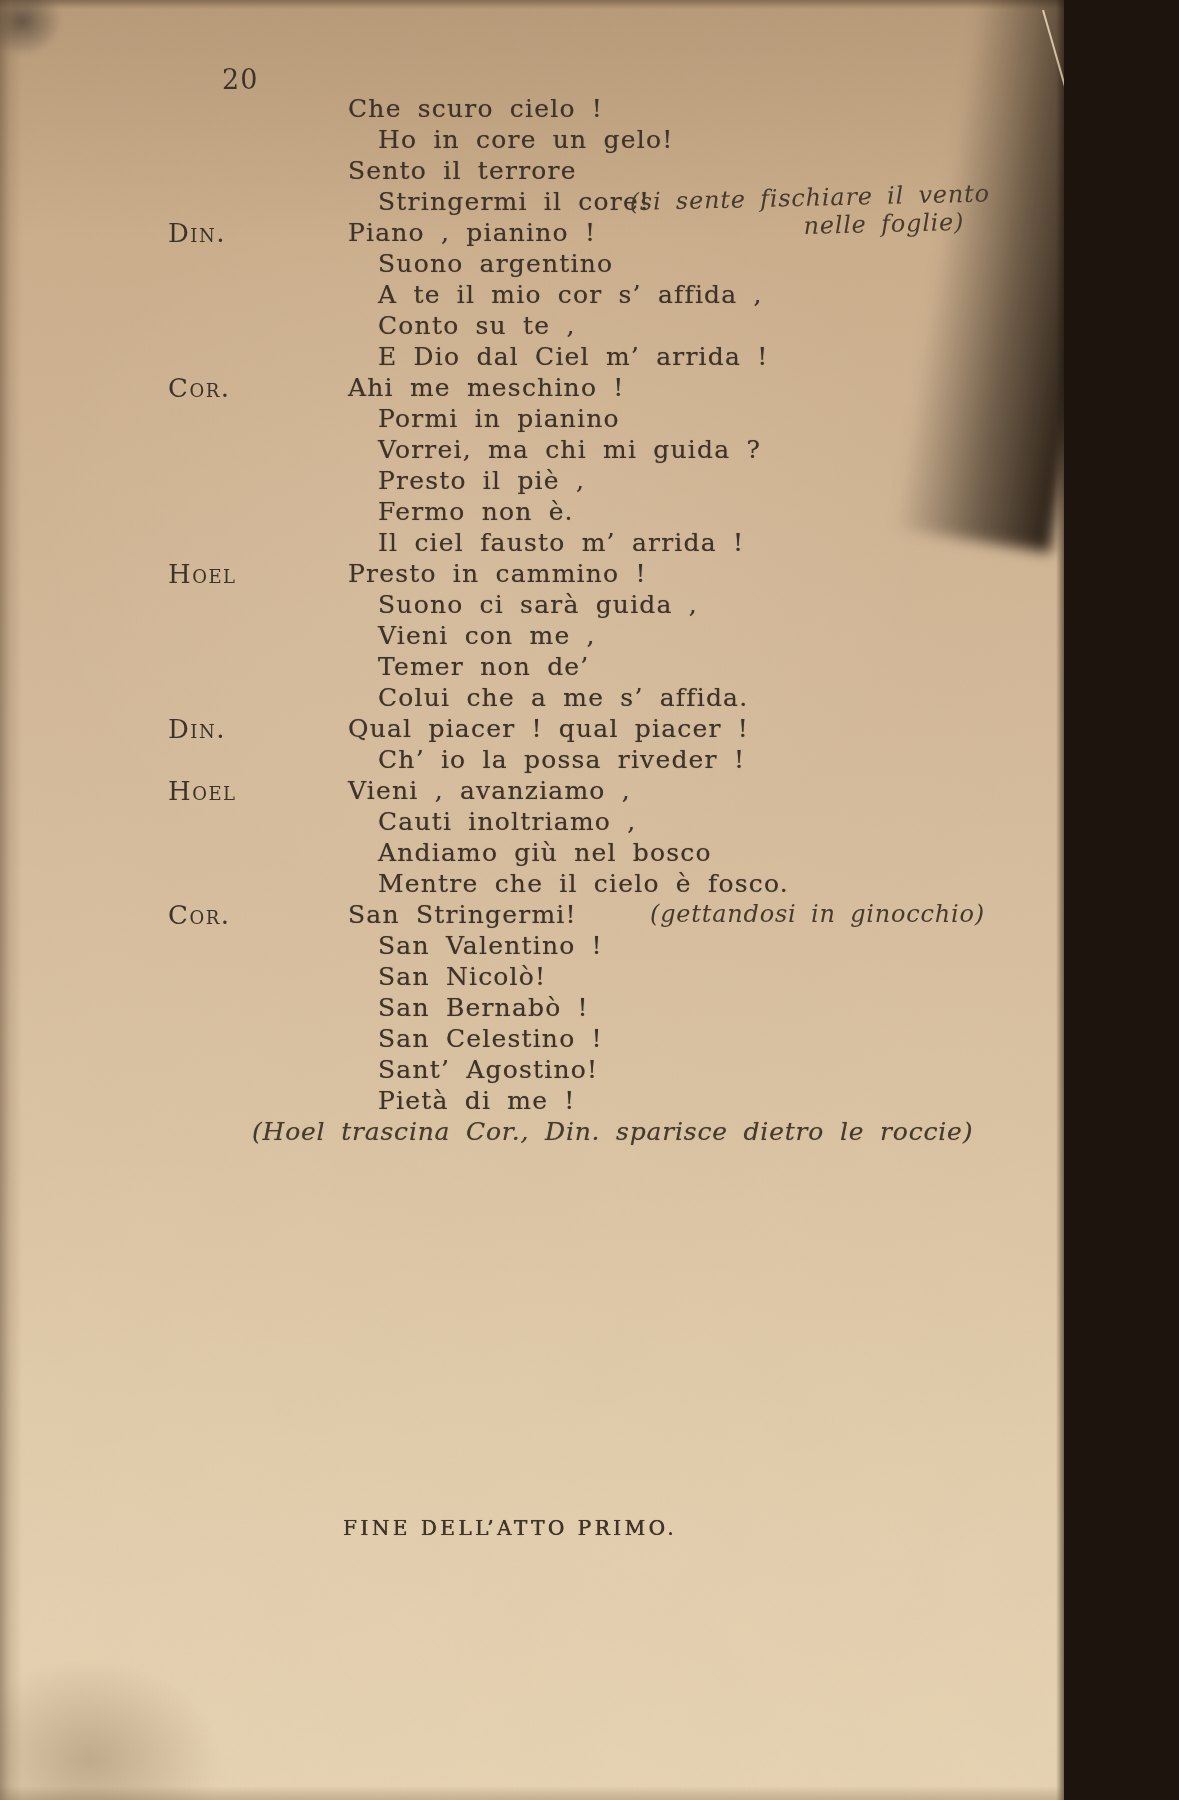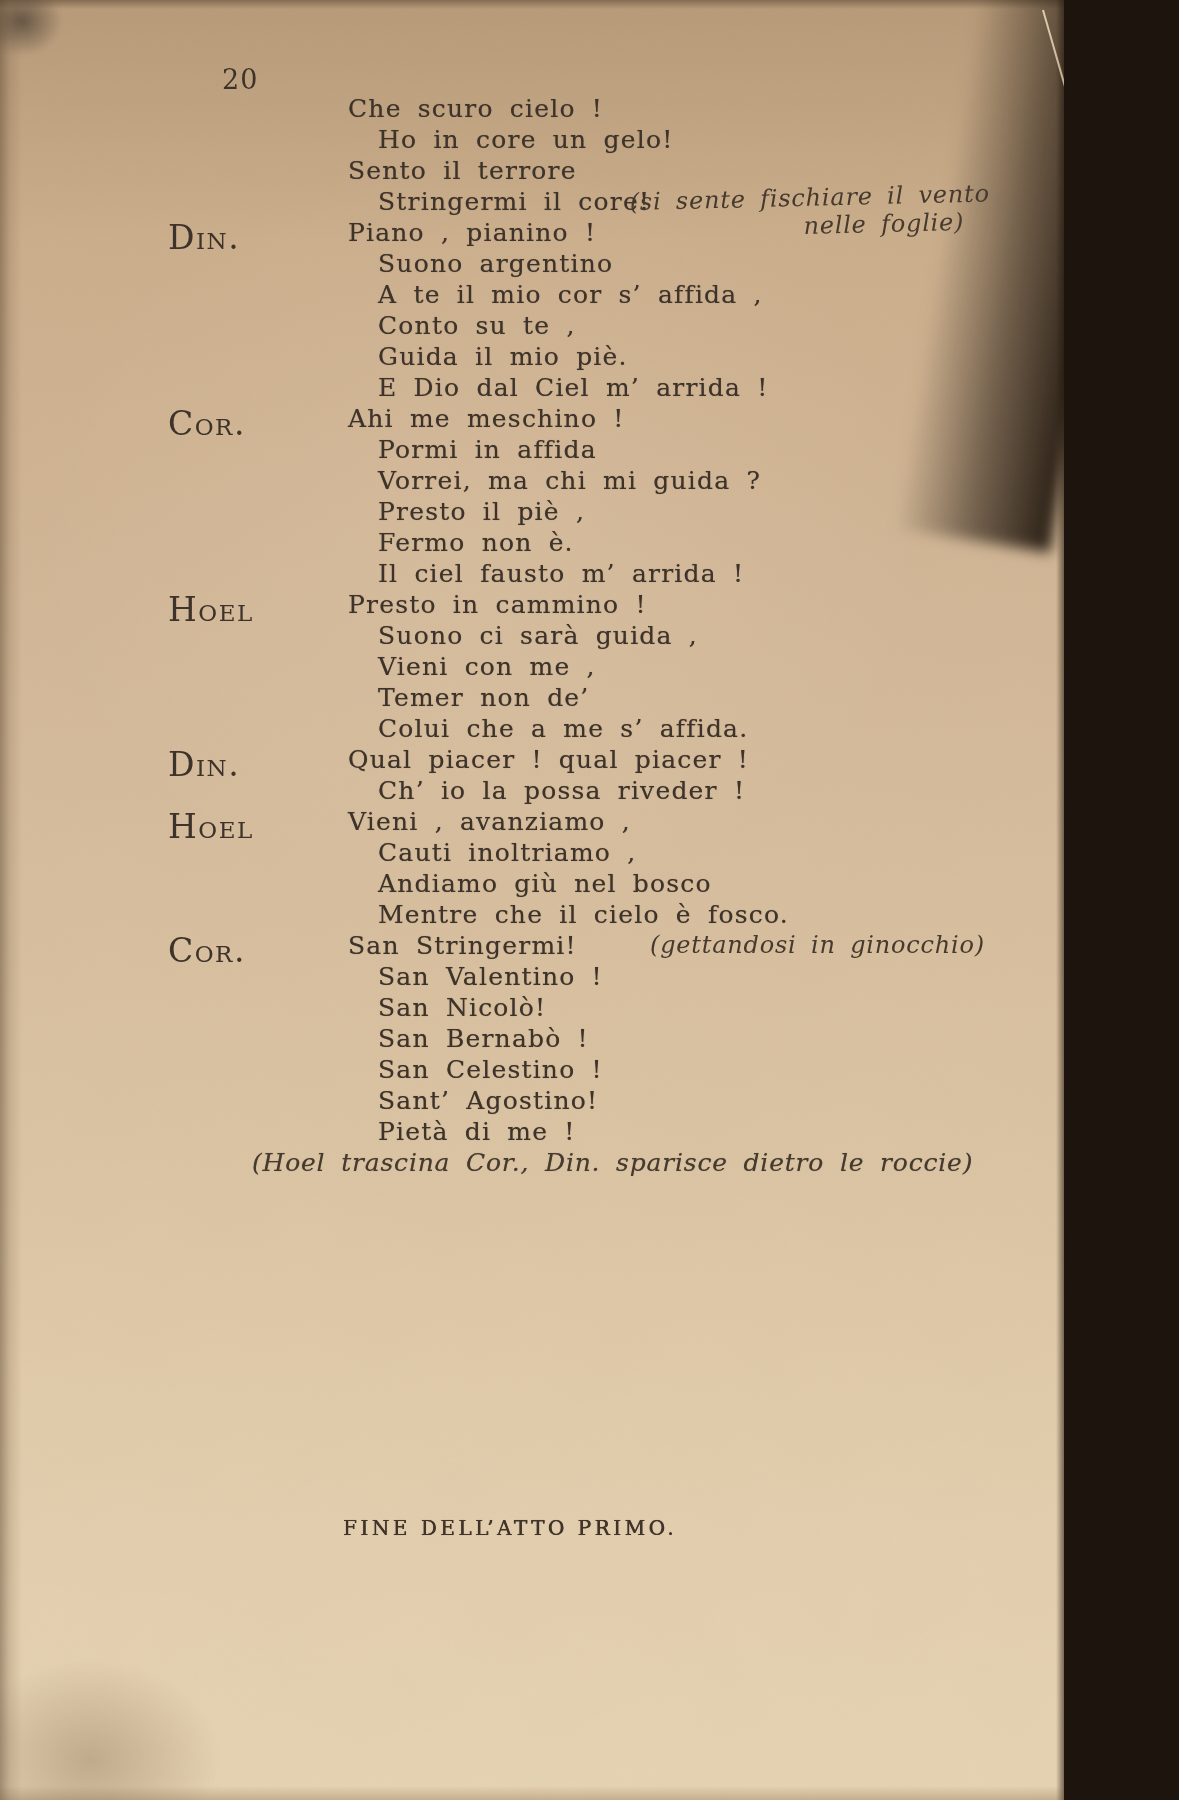--- a/index.html
+++ b/index.html
@@ -42,21 +42,21 @@
   .page-number{
     position:absolute;left:222px;top:64px;
     font-size:27px;letter-spacing:1px;
   }
   .verse-block{
     position:absolute;left:168px;top:94px;width:860px;
   }
   .row{position:relative;height:31px;white-space:nowrap;}
   .speaker{
     display:inline-block;width:180px;
-    font-variant:small-caps;letter-spacing:1.5px;font-size:33px;
+    font-variant:small-caps;letter-spacing:1.5px;font-size:26px;
     vertical-align:top;
   }
   .text{
     display:inline-block;font-size:25px;
     letter-spacing:1.2px;word-spacing:7px;
     text-shadow:0 0 0.8px rgba(62,51,42,0.55);
   }
   .row.indent .text{padding-left:30px;}
   .note{
     position:absolute;font-style:italic;font-size:24px;
@@ -116,24 +116,23 @@
         <div class="row indent"><span class="speaker"></span><span class="text">Ho in core un gelo!</span></div>
         <div class="row"><span class="speaker"></span><span class="text">Sento il terrore</span></div>
         <div class="row indent"><span class="speaker"></span><span class="text">Stringermi il core!</span><span class="note note-inline">
             <span class="note-l1">(si sente fischiare il vento</span>
             <span class="note-l2">nelle foglie)</span>
           </span></div>
         <div class="row"><span class="speaker">Din.</span><span class="text">Piano , pianino !</span></div>
         <div class="row indent"><span class="speaker"></span><span class="text">Suono argentino</span></div>
         <div class="row indent"><span class="speaker"></span><span class="text">A te il mio cor s’ affida ,</span></div>
         <div class="row indent"><span class="speaker"></span><span class="text">Conto su te ,</span></div>
-        <div class="row indent"><span class="speaker"></span><span class="text">Guida il mio piè.</span></div>
         <div class="row indent"><span class="speaker"></span><span class="text">E Dio dal Ciel m’ arrida !</span></div>
         <div class="row"><span class="speaker">Cor.</span><span class="text">Ahi me meschino !</span></div>
-        <div class="row indent"><span class="speaker"></span><span class="text">Pormi in affida</span></div>
+        <div class="row indent"><span class="speaker"></span><span class="text">Pormi in pianino</span></div>
         <div class="row indent"><span class="speaker"></span><span class="text">Vorrei, ma chi mi guida ?</span></div>
         <div class="row indent"><span class="speaker"></span><span class="text">Presto il piè ,</span></div>
         <div class="row indent"><span class="speaker"></span><span class="text">Fermo non è.</span></div>
         <div class="row indent"><span class="speaker"></span><span class="text">Il ciel fausto m’ arrida !</span></div>
         <div class="row"><span class="speaker">Hoel</span><span class="text">Presto in cammino !</span></div>
         <div class="row indent"><span class="speaker"></span><span class="text">Suono ci sarà guida ,</span></div>
         <div class="row indent"><span class="speaker"></span><span class="text">Vieni con me ,</span></div>
         <div class="row indent"><span class="speaker"></span><span class="text">Temer non de’</span></div>
         <div class="row indent"><span class="speaker"></span><span class="text">Colui che a me s’ affida.</span></div>
         <div class="row"><span class="speaker">Din.</span><span class="text">Qual piacer ! qual piacer !</span></div>

